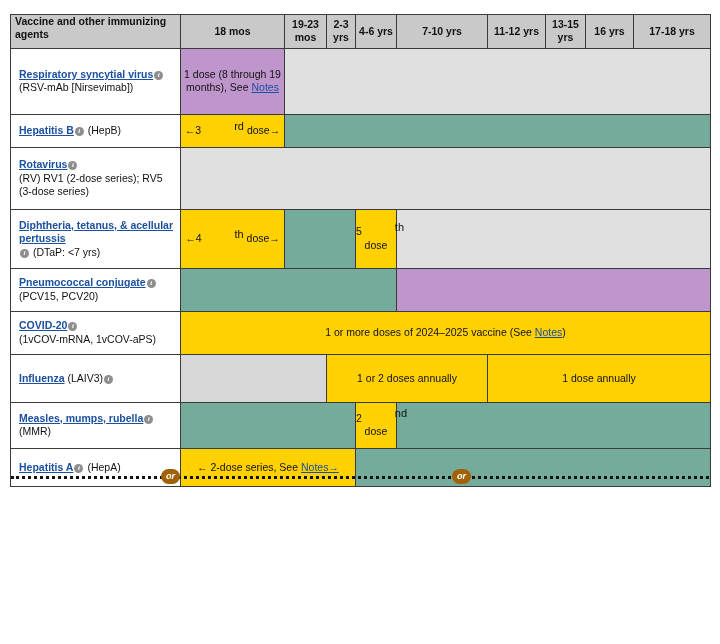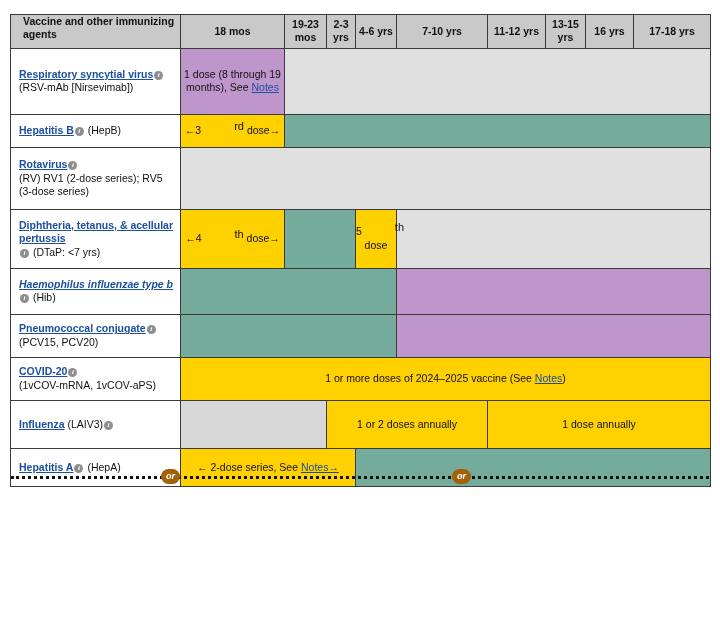--- a/index.html
+++ b/index.html
@@ -36,21 +36,21 @@
     background:#c9c9c9;
     font-weight:bold;
     font-size:9.5px;
     text-align:center;
     height:31px;
     color:#111;
     padding:2px 1px;
   }
   thead th.agent{
     text-align:left;
-    padding-left:12px;
+    padding-left:4px;
     vertical-align:bottom;
     padding-bottom:6px;
   }
   
   td.label{
     background:#ffffff;
     text-align:left;
     padding:5px 6px 5px 8px;
     font-size:10.5px;
     color:#111;
@@ -195,28 +195,20 @@
         <a class="vx">Diphtheria, tetanus, &amp; acellular pertussis</a><br>
         <span class="info">i</span>
         <span class="plain">(DTaP: &lt;7 yrs)</span>
       </td>
       <td class="yellow cell">←4<sup>th</sup> dose→</td>
       <td class="teal" colspan="2"></td>
       <td class="yellow cell">5<sup>th</sup><br>dose</td>
       <td class="lgray" colspan="5"></td>
     </tr>
 
-    <tr style="height:46px">
-      <td class="label">
-        <a class="vx ital">Haemophilus influenzae type b</a><span class="info">i</span>
-        <span class="plain">(Hib)</span>
-      </td>
-      <td class="teal" colspan="4"></td>
-      <td class="purple" colspan="5"></td>
-    </tr>
 
     <tr style="height:43px">
       <td class="label">
         <a class="vx">Pneumococcal conjugate</a><span class="info">i</span><br>
         <span class="plain">(PCV15, PCV20)</span>
       </td>
       <td class="teal" colspan="4"></td>
       <td class="purple" colspan="5"></td>
     </tr>
 
@@ -236,20 +228,29 @@
     <tr style="height:48px">
       <td class="label">
         <a class="vx">Influenza</a>
         <span class="plain">(LAIV3)</span><span class="info">i</span>
       </td>
       <td class="gray" colspan="2"></td>
       <td class="yellow cell" colspan="3">1 or 2 doses annually</td>
       <td class="yellow cell" colspan="4">1 dose annually</td>
     </tr>
 
+    <tr style="height:46px">
+      <td class="label">
+        <a class="vx">Measles, mumps, rubella</a><span class="info">i</span><br>
+        <span class="plain">(MMR)</span>
+      </td>
+      <td class="teal" colspan="3"></td>
+      <td class="yellow cell">2<sup>nd</sup><br>dose</td>
+      <td class="teal" colspan="5"></td>
+    </tr>
 
 
     <tr style="height:38px">
       <td class="label">
         <a class="vx">Hepatitis A</a><span class="info">i</span>
         <span class="plain">(HepA)</span>
       </td>
       <td class="yellow cell" colspan="3">
         <span>← 2-dose series, See</span>
         <a class="notes">Notes→</a>

